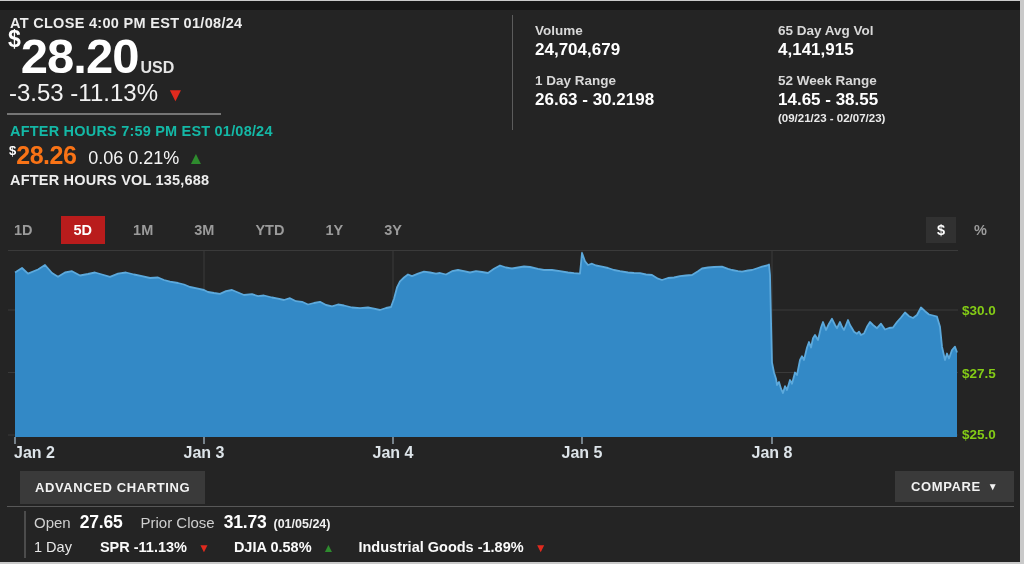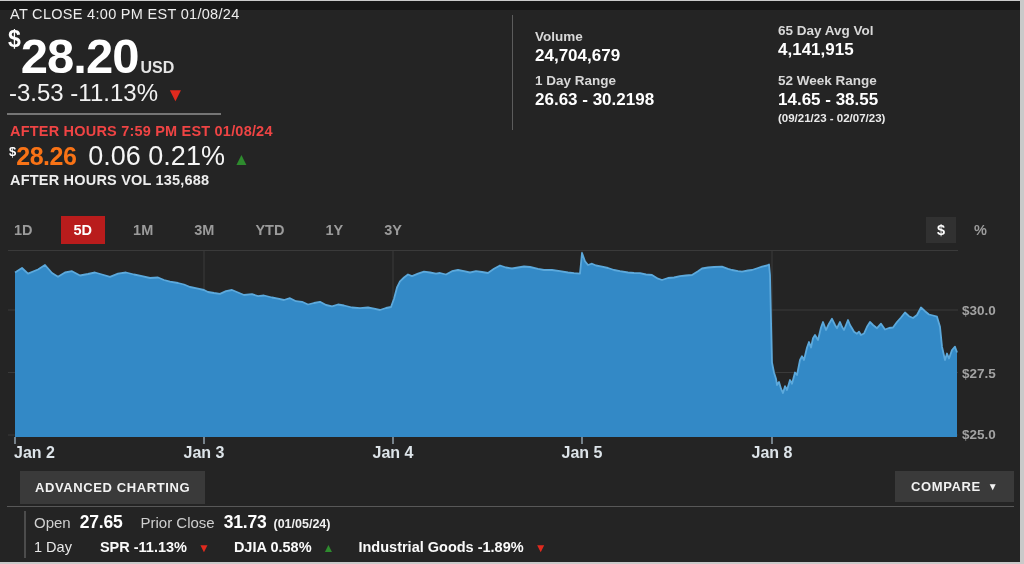--- a/index.html
+++ b/index.html
@@ -10,60 +10,60 @@
     font-family:"Liberation Sans", sans-serif;
     color:#e8e8e8;
     -webkit-font-smoothing:antialiased;
   }
   .edge-top    { position:absolute; left:0; top:0; width:1024px; height:1px; background:#c9c9c9; }
   .edge-right  { position:absolute; right:0; top:0; width:4px; height:564px; background:#c9c9c9; }
   .edge-bottom { position:absolute; left:0; bottom:0; width:1024px; height:2px; background:#c9c9c9; }
   .top-strip   { position:absolute; left:0; top:1px; width:1020px; height:9px; background:#171717; }
 
   
-  .atclose-label { position:absolute; left:10px; top:6px; font-size:14.5px; letter-spacing:.3px; color:#ededed; font-weight:400; }
+  .atclose-label { position:absolute; left:10px; top:15px; font-size:14.5px; letter-spacing:.3px; color:#ededed; font-weight:700; }
   .price-row { position:absolute; left:8px; top:26px; white-space:nowrap; }
   .dollar-sup { font-size:23px; font-weight:600; color:#fff; vertical-align:26px; }
   .big-price { font-size:49px; font-weight:700; color:#fff; letter-spacing:-1px; }
   .usd { font-size:16px; font-weight:600; color:#e5e5e5; margin-left:2px; }
   .change-row { position:absolute; left:9px; top:79px; font-size:24px; color:#f2f2f2; font-weight:400; white-space:nowrap; }
   .tri { display:inline-block; margin-left:8px; }
   .tri.down { color:#e02a1e; }
   .tri.up   { color:#2e8b2e; }
   .hdr-divider { position:absolute; left:7px; top:113px; width:214px; height:2px; background:#757575; }
-  .ah-label { position:absolute; left:10px; top:123px; font-size:14.5px; letter-spacing:.2px; color:#ef4444; font-weight:600; }
+  .ah-label { position:absolute; left:10px; top:123px; font-size:14.5px; letter-spacing:.2px; color:#14b8a6; font-weight:600; }
   .ah-price-row { position:absolute; left:9px; top:141px; white-space:nowrap; }
   .ah-dollar { font-size:13px; font-weight:700; color:#fff; vertical-align:9px; }
   .ah-price { font-size:25px; font-weight:700; color:#f97316; letter-spacing:-.5px; }
-  .ah-change { font-size:27px; color:#f5f5f5; margin-left:12px; }
+  .ah-change { font-size:18px; color:#f5f5f5; margin-left:12px; }
   .ah-tri { font-size:17px; }
   .ah-vol { position:absolute; left:10px; top:172px; font-size:14.5px; letter-spacing:.2px; color:#ededed; font-weight:600; }
 
   .v-divider { position:absolute; left:512px; top:15px; width:1px; height:115px; background:#5c5c5c; }
 
   .stat-label { font-size:13.5px; color:#d8d8d8; font-weight:600; }
   .stat-value { font-size:17px; color:#ffffff; font-weight:600; margin-top:2px; }
   .stat-sub   { font-size:11.5px; color:#eaeaea; font-weight:600; margin-top:2px; }
   .stat { position:absolute; }
-  .stat.vol   { left:535px; top:29px; }
+  .stat.vol   { left:535px; top:23px; }
   .stat.range { left:535px; top:73px; }
   .stat.avg   { left:778px; top:23px; }
   .stat.wk52  { left:778px; top:73px; }
 
   
   .tabs { position:absolute; left:8px; top:216px; display:flex; align-items:center; height:28px; }
   .tab { font-size:14.5px; font-weight:700; color:#9b9b9b; margin-right:29px; cursor:pointer; padding:6px 6px; }
   .tab.selected { background:#b91c1c; color:#ffffff; padding:6px 13px; margin-left:-7px; margin-right:22px; }
   .unit-toggle { position:absolute; top:216px; left:926px; display:flex; align-items:center; height:28px; }
   .unit-dollar { background:#313131; color:#fff; font-size:14.5px; font-weight:700; padding:5px 11px; }
   .unit-percent { color:#9b9b9b; font-size:14.5px; font-weight:700; margin-left:18px; }
 
   
   .chart-svg { position:absolute; left:8px; top:250px; }
-  .ylab { position:absolute; left:962px; font-size:13.5px; color:#a3a3a3; font-weight:600; white-space:nowrap; }
+  .ylab { position:absolute; left:962px; font-size:13.5px; color:#84cc16; font-weight:600; white-space:nowrap; }
   .xlab { position:absolute; top:444px; font-size:16px; color:#dde4e9; font-weight:600; white-space:nowrap; }
 
   
   .btn { position:absolute; top:471px; background:#3a3a3a; color:#f2f2f2; border:none;
          font-family:"Liberation Sans", sans-serif; font-size:13px; font-weight:600; letter-spacing:.6px;
          padding:9px 15px; cursor:pointer; }
   .btn.advanced { left:20px; }
   .btn.compare  { left:895px; padding:8px 16px; }
   .compare-caret { font-size:10px; margin-left:7px; vertical-align:1px; }
 

